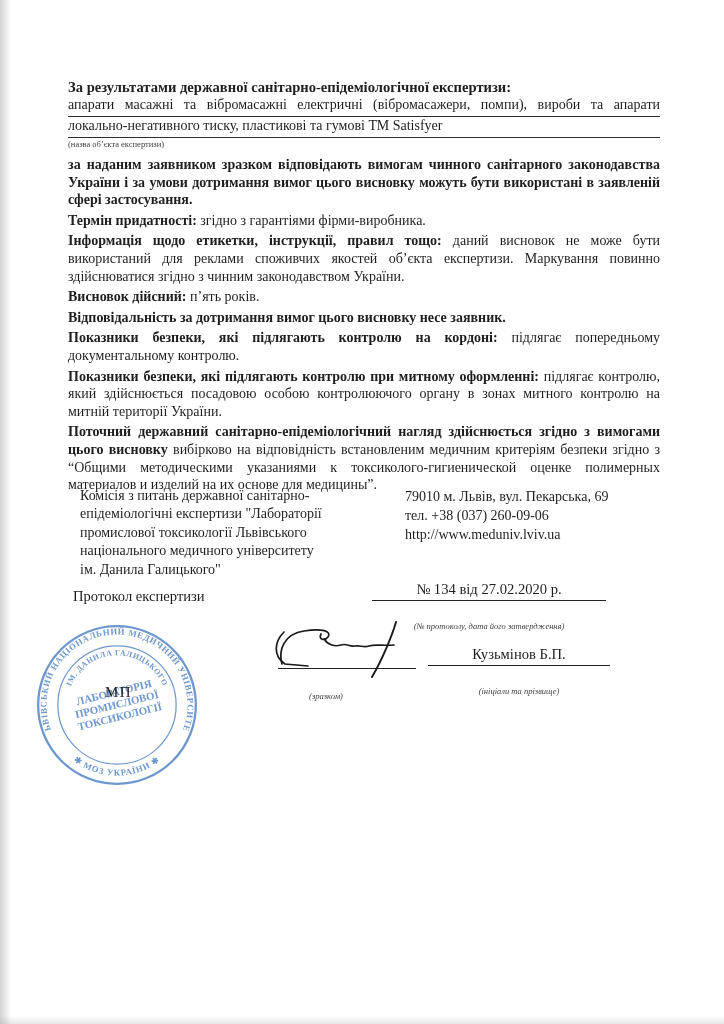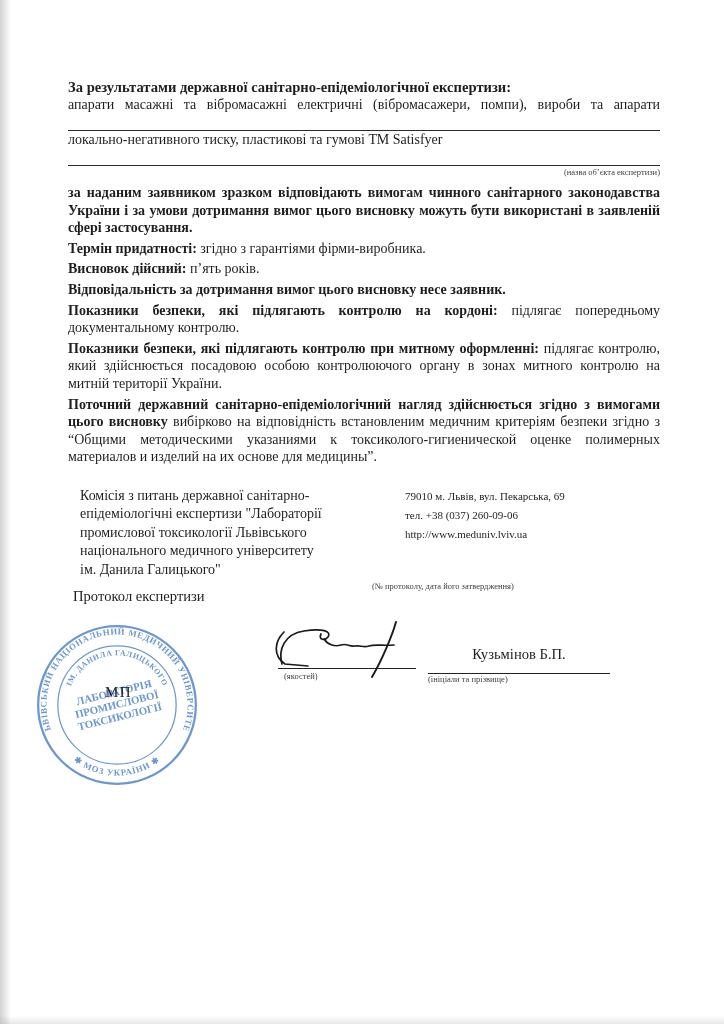--- a/index.html
+++ b/index.html
@@ -13,48 +13,48 @@
   
   .edge-left { position:absolute; left:0; top:0; bottom:0; width:11px;
     background:linear-gradient(to right, rgba(110,110,110,.30), rgba(110,110,110,0)); }
   .edge-bottom { position:absolute; left:0; right:0; bottom:0; height:8px;
     background:linear-gradient(to top, rgba(120,120,120,.18), rgba(120,120,120,0)); }
 
   .content { position:absolute; left:68px; top:46px; width:592px;margin-top:32px; }
 
   .heading { font-weight:bold; font-size:14.6px; line-height:18px; }
 
-  .obj-line { font-size:14px; line-height:18px; border-bottom:1.1px solid #2c2c2c; padding-bottom:16px; }
+  .obj-line { font-size:14px; line-height:18px; border-bottom:1.1px solid #2c2c2c; padding-bottom:2px; }
   .obj-line.justify-full { text-align:justify; text-align-last:justify; }
-  .obj-caption { text-align:right; font-size:8.5px; color:#3d3d3d; line-height:11px; margin-top:1px; }
+  .obj-caption { text-align:left; font-size:8.5px; color:#3d3d3d; line-height:11px; margin-top:1px; }
 
   .paragraphs { margin-top:6px; }
   .para { font-size:14px; line-height:17.6px; text-align:justify; }
   .para + .para { margin-top:3px; }
   .para b { font-weight:bold; }
 
   .commission { position:absolute; left:80px; top:487px; width:320px;
     font-size:14px; line-height:18.4px; }
   .contact { position:absolute; left:405px; top:487px; width:260px;
-    font-size:11px; line-height:19px; }
+    font-size:14px; line-height:19px; }
 
   .protocol-label { position:absolute; left:73px; top:588px; font-size:14.6px; }
   .protocol-number { position:absolute; left:372px; top:581px; width:234px; text-align:center; }
   .protocol-number .num { font-size:14.6px; border-bottom:1.8px solid #222; padding-bottom:2px; }
-  .small-caption { font-size:8.5px; color:#3d3d3d; line-height:10px; margin-top:0; text-align:left; }
+  .small-caption { font-size:8.5px; color:#3d3d3d; line-height:10px; margin-top:20px; text-align:center;font-style:italic; }
 
   .sig-role { position:absolute; left:73px; top:637px; font-size:14.6px; line-height:19px; z-index:2; }
   .seal-mark { position:absolute; left:105px; top:684px; font-size:15px; letter-spacing:1.5px; z-index:2; }
 
   .sig-scribble { position:absolute; left:270px; top:620px; width:156px; height:58px; z-index:2; }
   .sig-rule { position:absolute; left:278px; top:668px; width:138px; border-top:1.1px solid #222; }
   .sig-caption { position:absolute; left:284px; top:671px; width:84px; }
 
   .sig-name { position:absolute; left:428px; top:646px; width:182px; text-align:center; }
-  .sig-name .name { font-size:14.6px; border-bottom:1.6px solid #222; padding-bottom:10px; }
+  .sig-name .name { font-size:14.6px; border-bottom:1.6px solid #222; padding-bottom:2px; }
 
   .stamp { position:absolute; left:34px; top:622px; width:166px; height:166px;
     mix-blend-mode:multiply; opacity:.82; z-index:3; }
 </style>
 </head>
 <body>
 
 <div class="page">
   <div class="edge-left"></div>
   <div class="edge-bottom"></div>
@@ -62,20 +62,21 @@
   <div class="content">
     <div class="heading">За результатами державної санітарно-епідеміологічної експертизи:</div>
 
     <div class="obj-line justify-full">апарати масажні та вібромасажні електричні (вібромасажери, помпи), вироби та апарати</div>
     <div class="obj-line">локально-негативного тиску, пластикові та гумові ТМ Satisfyer</div>
     <div class="obj-caption">(назва об’єкта експертизи)</div>
 
     <div class="paragraphs">
       <p class="para"><b>за наданим заявником зразком відповідають вимогам чинного санітарного законодавства України і за умови дотримання вимог цього висновку можуть бути використані в заявленій сфері застосування.</b><span></span></p>
       <p class="para"><b>Термін придатності:</b><span> згідно з гарантіями фірми-виробника.</span></p>
+      <p class="para"><b>Інформація щодо етикетки, інструкції, правил тощо:</b><span> даний висновок не може бути використаний для реклами споживчих якостей об’єкта експертизи. Маркування повинно здійснюватися згідно з чинним законодавством України.</span></p>
       <p class="para"><b>Висновок дійсний:</b><span> п’ять років.</span></p>
       <p class="para"><b>Відповідальність за дотримання вимог цього висновку несе заявник.</b><span></span></p>
       <p class="para"><b>Показники безпеки, які підлягають контролю на кордоні:</b><span> підлягає попередньому документальному контролю.</span></p>
       <p class="para"><b>Показники безпеки, які підлягають контролю при митному оформленні:</b><span> підлягає контролю, який здійснюється посадовою особою контролюючого органу в зонах митного контролю на митній території України.</span></p>
       <p class="para"><b>Поточний державний санітарно-епідеміологічний нагляд здійснюється згідно з вимогами цього висновку</b><span> вибірково на відповідність встановленим медичним критеріям безпеки згідно з “Общими методическими указаниями к токсиколого-гигиенической оценке полимерных материалов и изделий на их основе для медицины”.</span></p>
     </div>
   </div>
 
   <div class="commission">
     <div>Комісія з питань державної санітарно-</div>
@@ -86,33 +87,34 @@
   </div>
 
   <div class="contact">
     <div>79010 м. Львів, вул. Пекарська, 69</div>
     <div>тел. +38 (037) 260-09-06</div>
     <div>http://www.meduniv.lviv.ua</div>
   </div>
 
   <div class="protocol-label">Протокол експертизи</div>
   <div class="protocol-number">
+    <div class="num">№ 134 від 27.02.2020 р.</div>
     <div class="small-caption">(№ протоколу, дата його затвердження)</div>
   </div>
 
 
   <div class="seal-mark">МП</div>
 
   <svg class="sig-scribble" viewBox="0 0 156 58" fill="none">
     <path d="M 14 12 C 4 22, 3 36, 15 44 L 38 46" stroke="#1a1a1a" stroke-width="1.7" stroke-linecap="round"></path>
     <path d="M 12 44 C 8 30, 14 14, 34 11 C 52 8, 62 11, 58 17 C 55 21, 48 20, 51 14 M 54 19 C 58 25, 65 27, 71 25 C 77 23, 79 27, 85 26 C 91 25, 93 28, 99 26 C 105 24, 112 26, 124 25" stroke="#1a1a1a" stroke-width="1.7" stroke-linecap="round"></path>
     <path d="M 126 2 C 122 16, 112 40, 102 57" stroke="#1a1a1a" stroke-width="1.9" stroke-linecap="round"></path>
   </svg>
   <div class="sig-rule"></div>
-  <div class="sig-caption small-caption">(якостей)</div>
+  <div class="sig-caption small-caption">(зразком)</div>
 
   <div class="sig-name">
     <div class="name">Кузьмінов Б.П.</div>
     <div class="small-caption">(ініціали та прізвище)</div>
   </div>
 
   <svg class="stamp" viewBox="0 0 160 160">
     <defs>
       <path id="arcTop" d="M 15.7 102.1 A 68 68 0 1 1 144.3 102.1"></path>
       <path id="arcBottom" d="M 16.1 103.3 A 68 68 0 0 0 143.9 103.3"></path>

